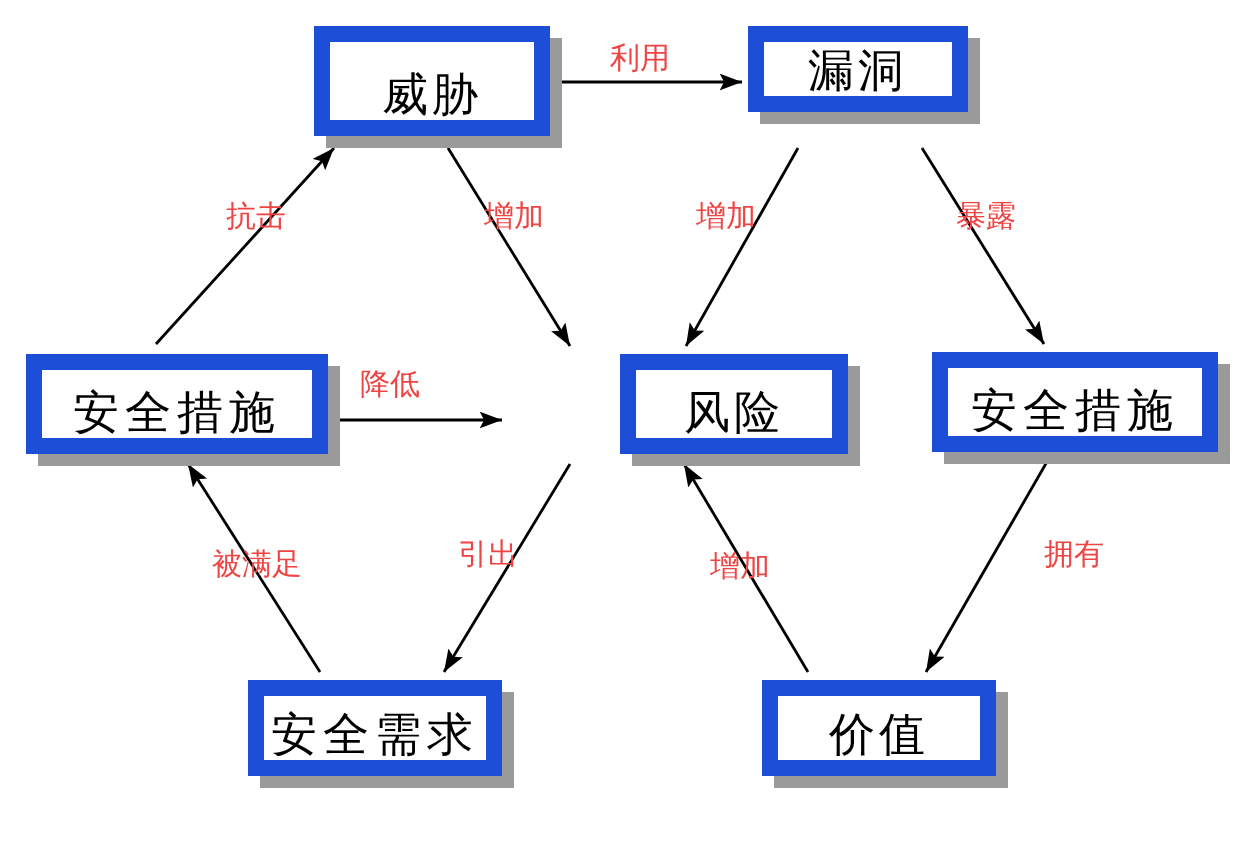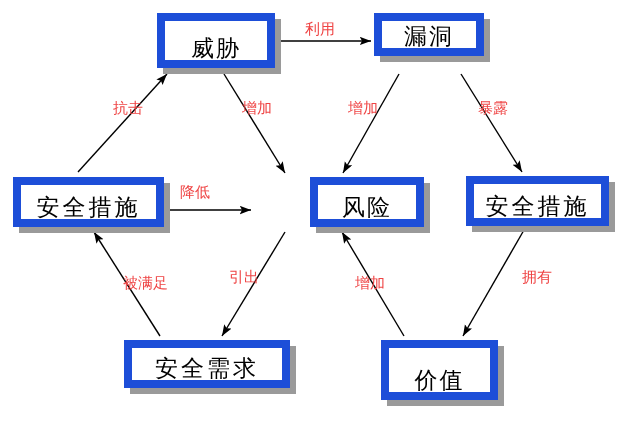--- a/index.html
+++ b/index.html
@@ -90,33 +90,33 @@
       </div>
       <div class="node wide" style="left: 13px; top: 177px; width: 151px; height: 50px;">
         <span class="node-label">安全措施</span>
       </div>
       <div class="node" style="left: 270px; top: 177px; width: 114px; height: 50px; margin-left: 40px;">
         <span class="node-label">风险</span>
       </div>
       <div class="node wide" style="left: 466px; top: 176px; width: 143px; height: 50px;">
         <span class="node-label">安全措施</span>
       </div>
-      <div class="node wide" style="left: 124px; top: 340px; width: 166px; height: 48px;">
+      <div class="node wide" style="left: 124px; top: 340px; width: 127px; height: 48px;">
         <span class="node-label">安全需求</span>
       </div>
-      <div class="node" style="left: 381px; top: 340px; width: 117px; height: 60px;">
+      <div class="node" style="left: 381px; top: 340px; width: 117px; height: 48px;">
         <span class="node-label">价值</span>
       </div>
     </div>
   <div id="label-layer">
       <div class="edge-label" style="left: 305px; top: 22px;">利用</div>
       <div class="edge-label" style="left: 113px; top: 101px;">抗击</div>
       <div class="edge-label" style="left: 242px; top: 101px;">增加</div>
       <div class="edge-label" style="left: 348px; top: 101px;">增加</div>
       <div class="edge-label" style="left: 478px; top: 101px; text-align: center;">暴露</div>
       <div class="edge-label" style="left: 180px; top: 185px;">降低</div>
-      <div class="edge-label" style="left: 123px; top: 276px; font-family: Liberation Serif, serif;">被满足</div>
+      <div class="edge-label" style="left: 106px; top: 276px; font-family: Liberation Serif, serif;">被满足</div>
       <div class="edge-label" style="left: 229px; top: 270px; text-align: center;">引出</div>
       <div class="edge-label" style="left: 355px; top: 276px;">增加</div>
       <div class="edge-label" style="left: 474px; top: 270px; margin-left: 48px;">拥有</div>
     </div>
 
 </div>
 
 </body></html>

